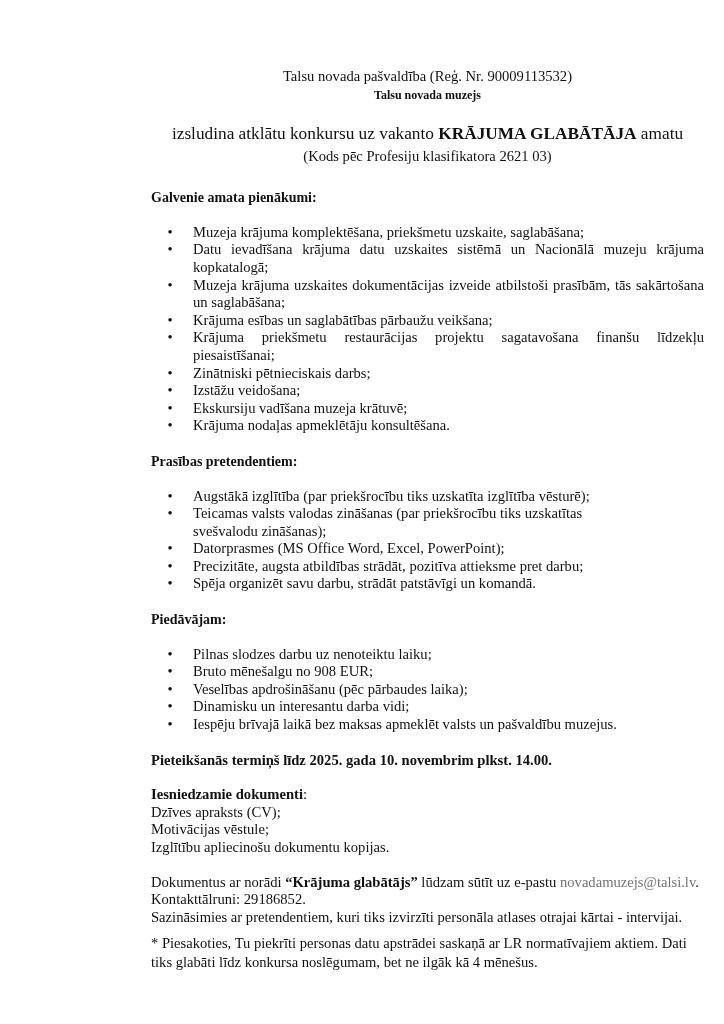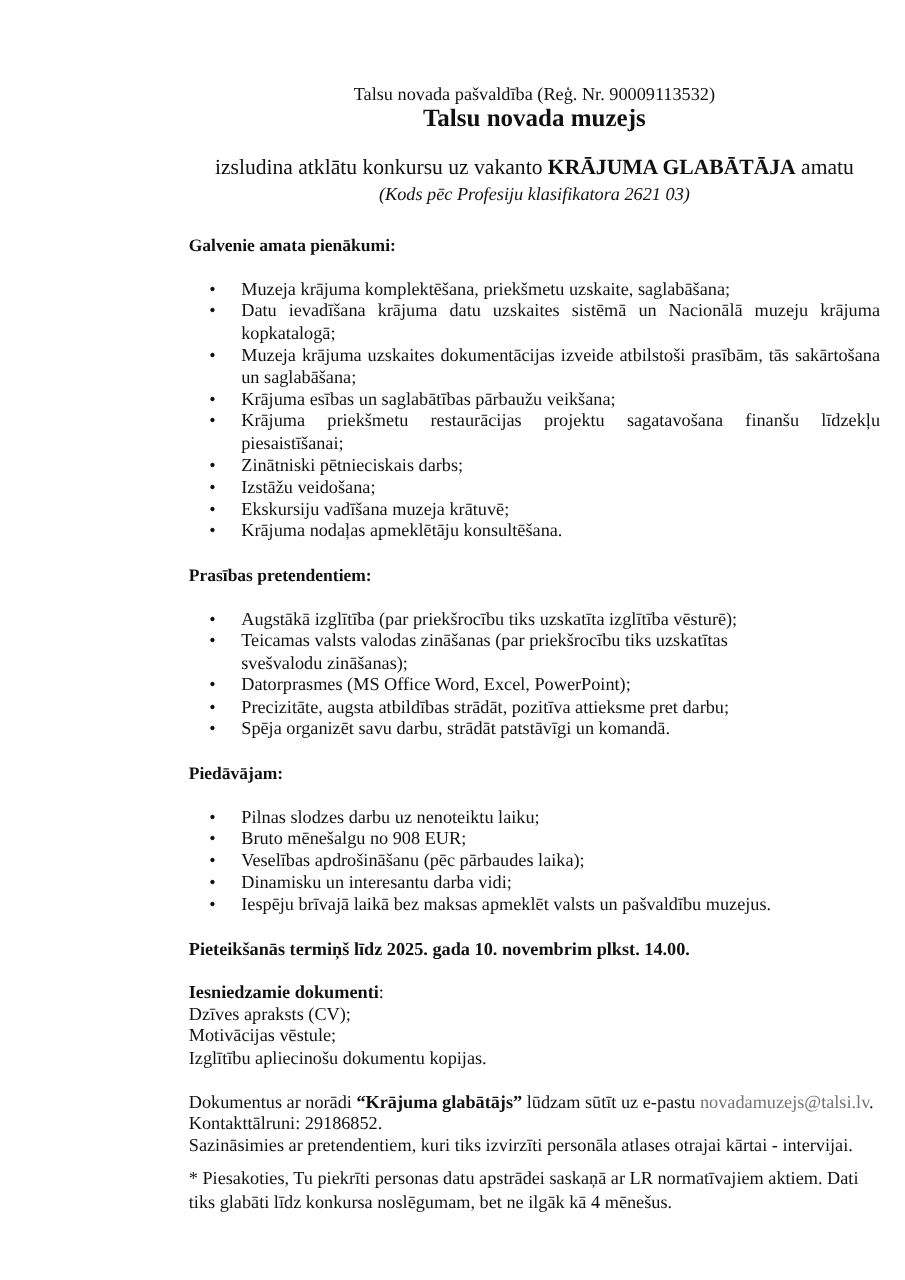--- a/index.html
+++ b/index.html
@@ -1,23 +1,23 @@
 <!DOCTYPE html>
 <html><head>
 <meta charset="utf-8">
 <style>
   html, body { margin: 0; padding: 0; background: #ffffff; }
   body { width: 724px; height: 1024px; position: relative; overflow: hidden;
          font-family: "Liberation Serif", "DejaVu Serif", serif; color: #111; }
   .page { position: absolute; left: 103px; top: 68px; width: 553px; font-size: 14.6px; line-height: 17.6px; margin-left: 48px; }
   .center { text-align: center; }
   .reg { font-size: 14.6px; margin-left: 0; }
-  .org { font-weight: bold; font-size: 20px; line-height: 19px; }
+  .org { font-weight: bold; font-size: 12px; line-height: 19px; }
   .announce { font-size: 17.3px; line-height: 21px; margin-top: 18px; }
-  .code { font-size: 14.6px; margin-top: 4px; font-style: italic; }
+  .code { font-size: 14.6px; margin-top: 4px; }
   h2 { font-size: 14px; font-weight: bold; margin: 0; line-height: 17.6px; }
   .sec1 { margin-top: 24px; }
   ul { list-style: none; margin: 17px 0 0 0; padding: 0; }
   li { position: relative; padding-left: 42px; text-align: justify; }
   li .bullet { position: absolute; left: 14px; top: 0; width: 10px; text-align: center; }
   .sec { margin-top: 18px; }
   .deadline { font-weight: bold; margin-top: 18px; }
   .docs { margin-top: 17px; }
   .contact { margin-top: 17px; }
   .note { margin-top: 8px; line-height: 19px; }

